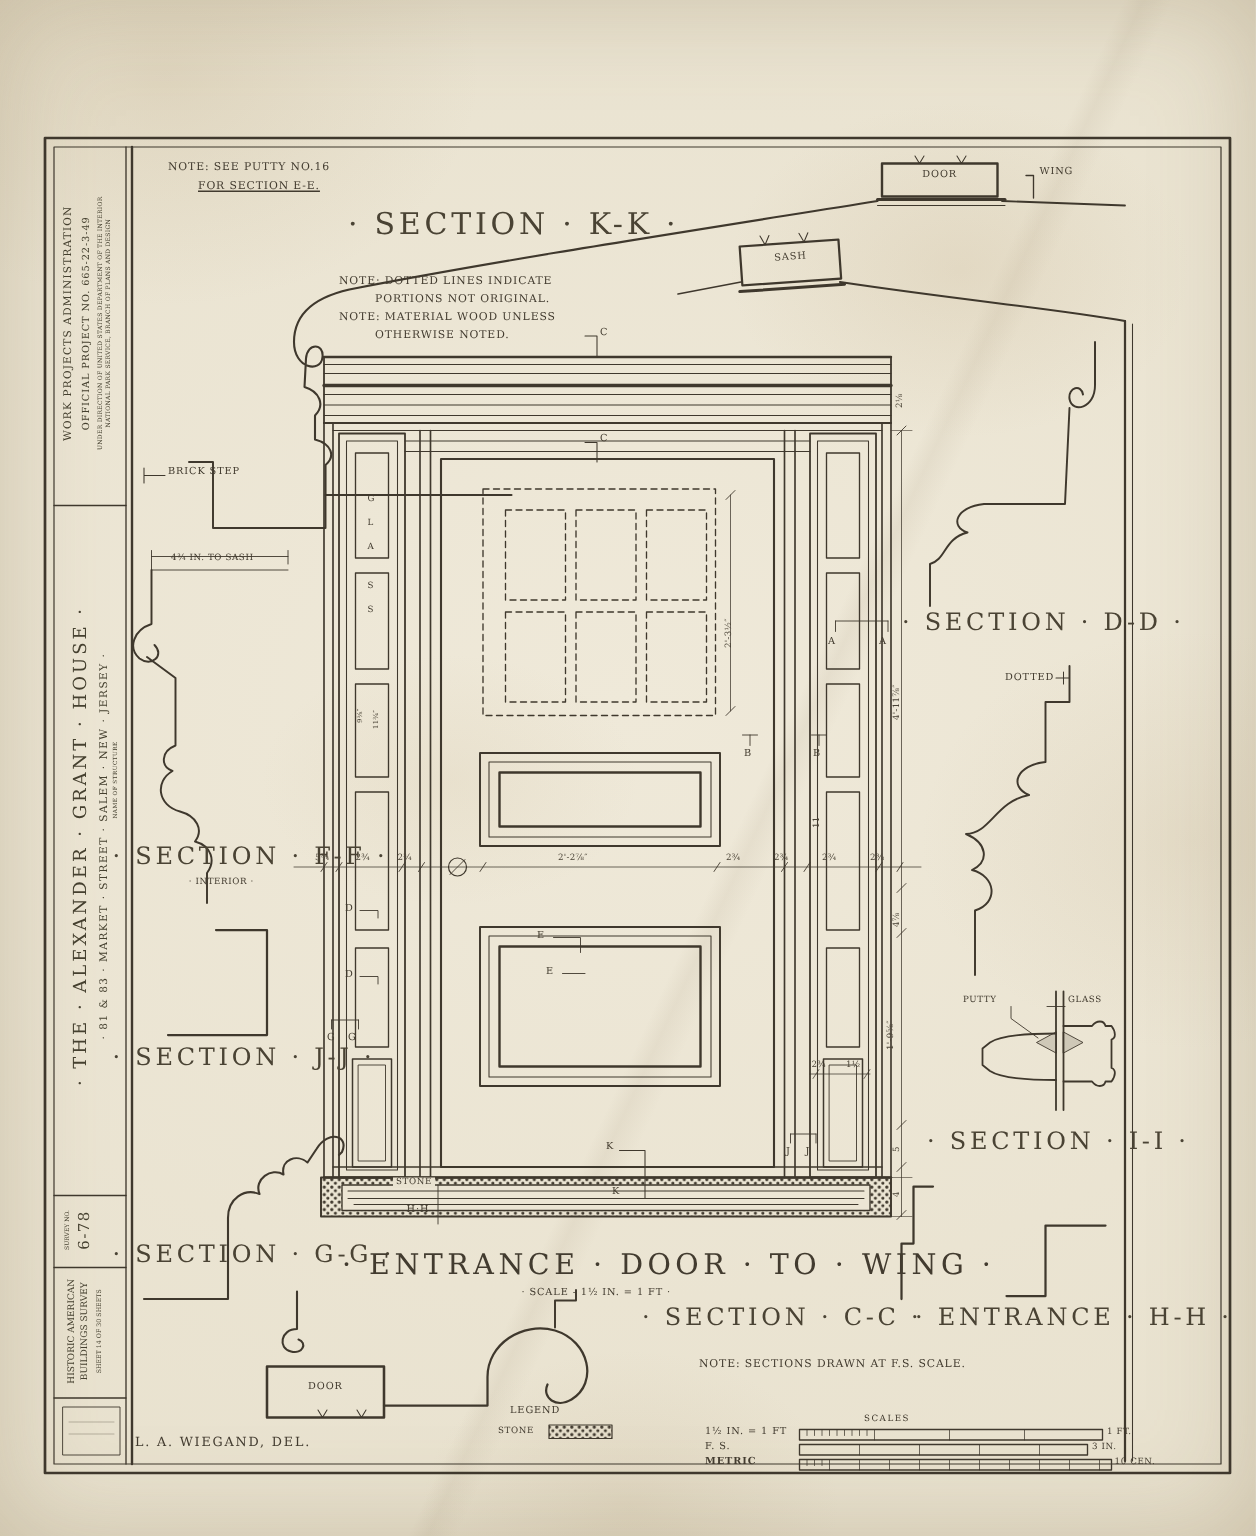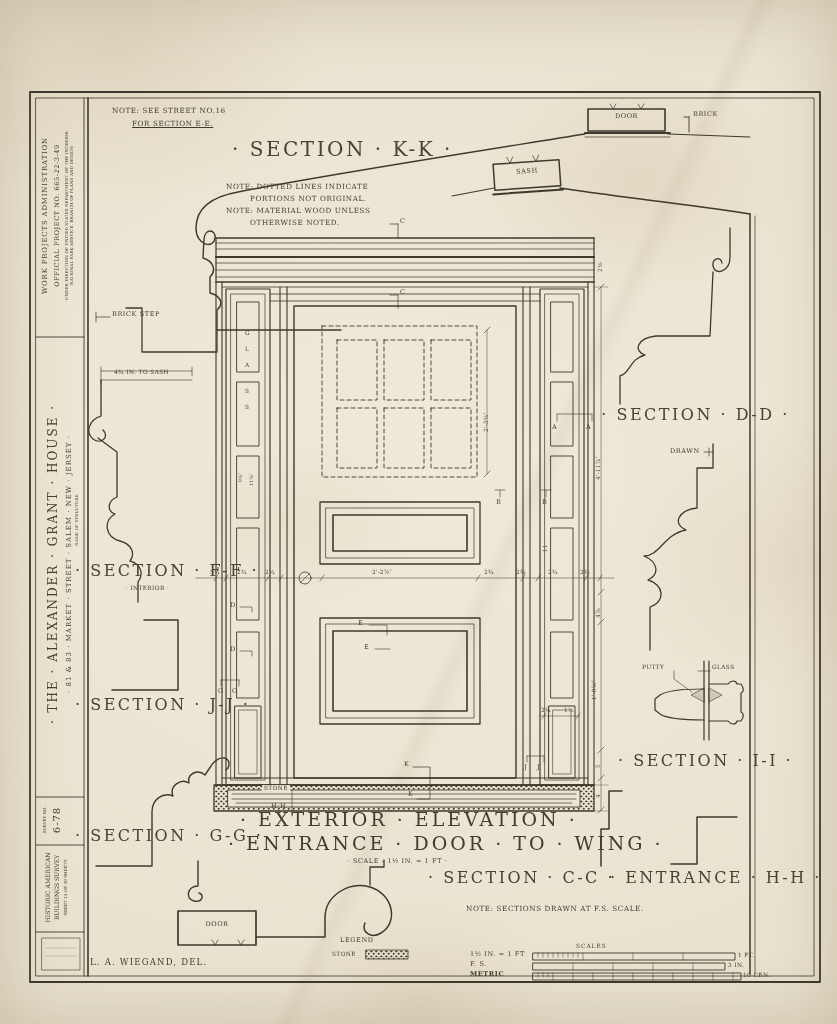--- a/index.html
+++ b/index.html
@@ -214,52 +214,51 @@
 </div>
 <div class="v" style="left:74px;top:600px;width:160px;font-size:3.8px;letter-spacing:.3px;">NAME OF STRUCTURE</div>
 <div class="v" style="left:46px;top:793px;width:458px;font-size:12px;letter-spacing:2px;">· THE · ALEXANDER · GRANT · HOUSE ·</div>
 <div class="v" style="left:65px;top:793px;width:458px;font-size:7px;letter-spacing:1px;">· 81 &amp; 83 · MARKET · STREET · SALEM · NEW · JERSEY ·</div>
 <div class="v" style="left:42px;top:843px;width:46px;font-size:4px;">SURVEY NO.</div>
 <div class="v" style="left:51px;top:843px;width:46px;font-size:10px;letter-spacing:1px;">6-78</div>
 <div class="v" style="left:44px;top:929px;width:83px;font-size:6px;">HISTORIC AMERICAN</div>
 <div class="v" style="left:53px;top:929px;width:83px;font-size:6px;">BUILDINGS SURVEY</div>
 <div class="v" style="left:63px;top:929px;width:83px;font-size:4.2px;">SHEET 14 OF 30 SHEETS</div>
 
-<span class="lbl note" style="left:112px;top:107px;">NOTE: SEE STREET NO.16</span>
+<span class="lbl note" style="left:112px;top:107px;">NOTE: SEE PUTTY NO.16</span>
 <span class="lbl note" style="left:132px;top:120px;text-decoration:underline;">FOR SECTION E-E.</span>
 
 <span class="lbl sec" style="left:232px;top:138px;width:180px;font-size:20px;">· SECTION · K-K ·</span>
 <span class="lbl note" style="left:226px;top:183px;">NOTE: DOTTED LINES INDICATE</span>
 <span class="lbl note" style="left:250px;top:195px;">PORTIONS NOT ORIGINAL.</span>
 <span class="lbl note" style="left:226px;top:207px;">NOTE: MATERIAL WOOD UNLESS</span>
 <span class="lbl note" style="left:250px;top:219px;">OTHERWISE NOTED.</span>
 
 <span class="lbl small ctr" style="left:588px;top:113px;width:77px;">DOOR</span>
-<span class="lbl small" style="left:693px;top:111px;">BRICK</span>
+<span class="lbl small" style="left:693px;top:111px;">WING</span>
 <span class="lbl small ctr" style="left:497px;top:168px;width:60px;transform:rotate(-4deg);">SASH</span>
 <span class="lbl small" style="left:112px;top:311px;">BRICK STEP</span>
 
 <span class="lbl sec" style="left:598px;top:406px;width:195px;text-align:center;">· SECTION · D-D ·</span>
-<span class="lbl small" style="left:670px;top:448px;">DRAWN</span>
+<span class="lbl small" style="left:670px;top:448px;">DOTTED</span>
 
 <span class="lbl tiny" style="left:114px;top:369px;">4¾ IN. TO SASH</span>
 <span class="lbl sec" style="left:75px;top:562px;width:145px;">· SECTION · F-F ·</span>
 <span class="lbl tiny ctr" style="left:75px;top:585px;width:145px;">· INTERIOR ·</span>
 <span class="lbl sec" style="left:75px;top:696px;width:145px;">· SECTION · J-J ·</span>
 <span class="lbl sec" style="left:75px;top:827px;width:150px;">· SECTION · G-G ·</span>
 
 <span class="lbl tiny" style="left:642px;top:664px;">PUTTY</span>
 <span class="lbl tiny" style="left:712px;top:664px;">GLASS</span>
 <span class="lbl sec" style="left:618px;top:752px;width:165px;">· SECTION · I-I ·</span>
 
 <span class="lbl sec" style="left:428px;top:869px;width:155px;">· SECTION · C-C ·</span>
 <span class="lbl sec" style="left:610px;top:869px;width:150px;">· ENTRANCE · H-H ·</span>
 <span class="lbl note" style="left:466px;top:905px;">NOTE: SECTIONS DRAWN AT F.S. SCALE.</span>
 
-<span class="lbl big" style="left:240px;top:809px;width:315px;">· EXTERIOR · ELEVATION ·</span>
 <span class="lbl big" style="left:228px;top:833px;width:340px;">· ENTRANCE · DOOR · TO · WING ·</span>
 <span class="lbl small ctr" style="left:240px;top:858px;width:315px;">· SCALE - 1½ IN. = 1 FT ·</span>
 
 <span class="lbl small" style="left:340px;top:937px;">LEGEND</span>
 <span class="lbl tiny" style="left:332px;top:951px;">STONE</span>
 
 <span class="lbl tiny" style="left:576px;top:943px;letter-spacing:1px;">SCALES</span>
 <span class="lbl small" style="left:470px;top:951px;">1½ IN. = 1 FT</span>
 <span class="lbl small" style="left:470px;top:961px;">F. S.</span>
 <span class="lbl small" style="left:470px;top:971px;font-weight:bold;">METRIC</span>

